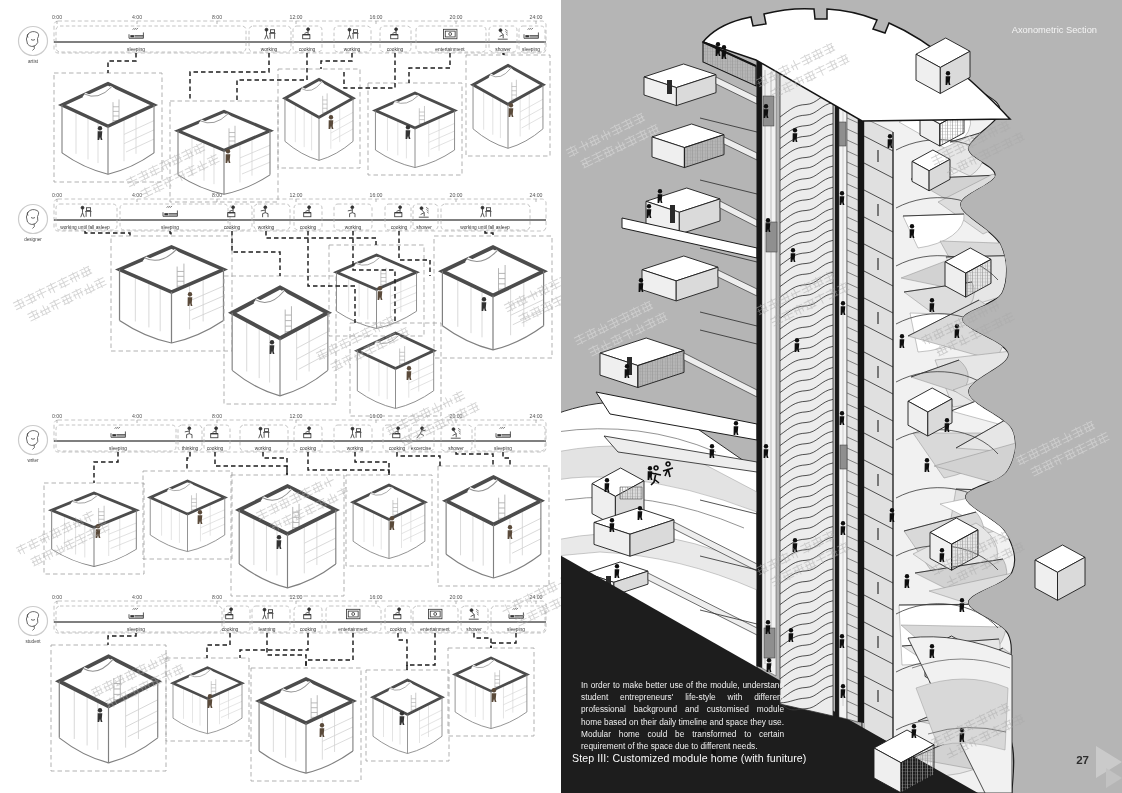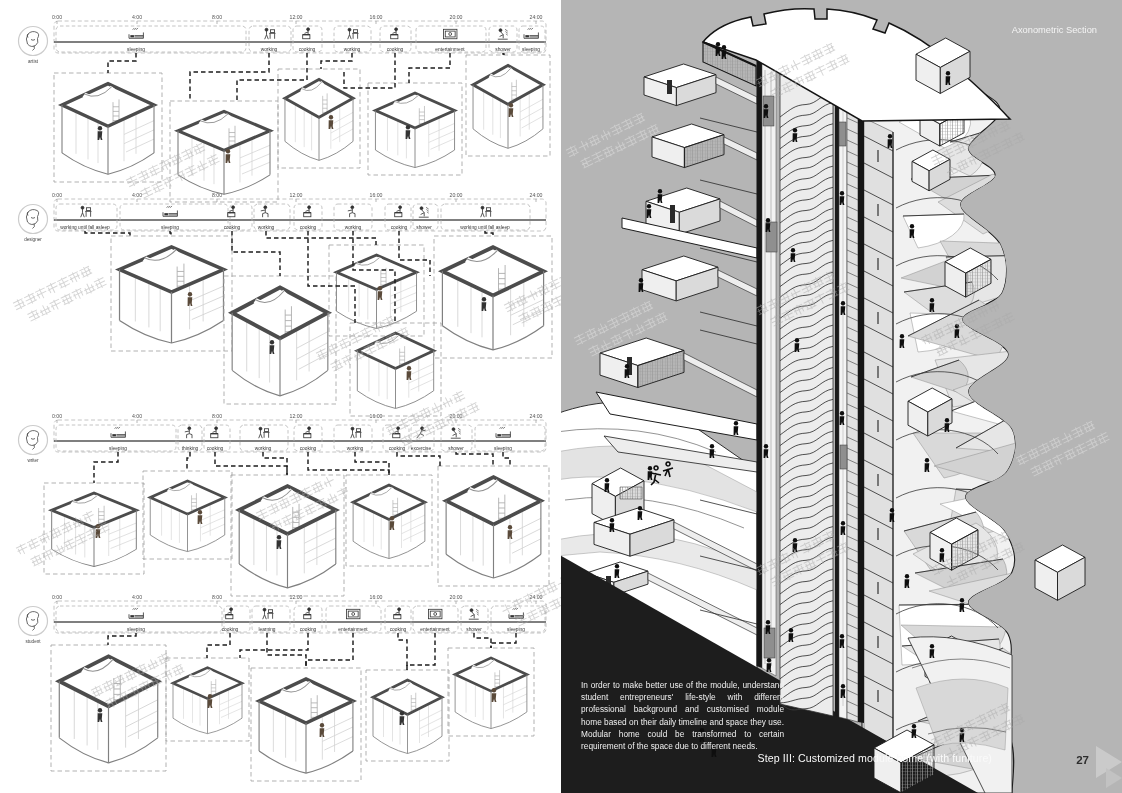--- a/index.html
+++ b/index.html
@@ -1,19 +1,19 @@
 <!DOCTYPE html>
 <html><head><meta charset="utf-8">
 <style>
 html,body{margin:0;padding:0;background:#fff;}
 #page{position:relative;width:1122px;height:793px;overflow:hidden;font-family:"Liberation Sans",sans-serif;}
 #para,#step{-webkit-font-smoothing:antialiased;}
 #para{position:absolute;left:581px;top:679px;width:203px;font-size:8.3px;line-height:12.2px;
 color:#f0f0f0;text-align:justify;}
-#step{position:absolute;left:572px;top:752px;width:420px;font-size:10.6px;color:#fafafa;letter-spacing:0.1px;text-align:right;}
+#step{position:absolute;left:572px;top:752px;width:420px;font-size:10.6px;color:#fafafa;letter-spacing:0.1px;}
 </style></head>
 <body>
 <div id="page">
 <svg width="1122" height="793" viewBox="0 0 1122 793">
 <defs>
 <g id="cube">
 
   <path d="M4,27 L50,4 L96,27 L50,50 Z" fill="#ffffff" stroke="none"></path>
   <path d="M4,27 L4,79 Q26,96 50,102 L50,50 Z" fill="#ffffff" stroke="none"></path>
   <path d="M96,27 L96,79 Q74,96 50,102 L50,50 Z" fill="#ffffff" stroke="none"></path>

